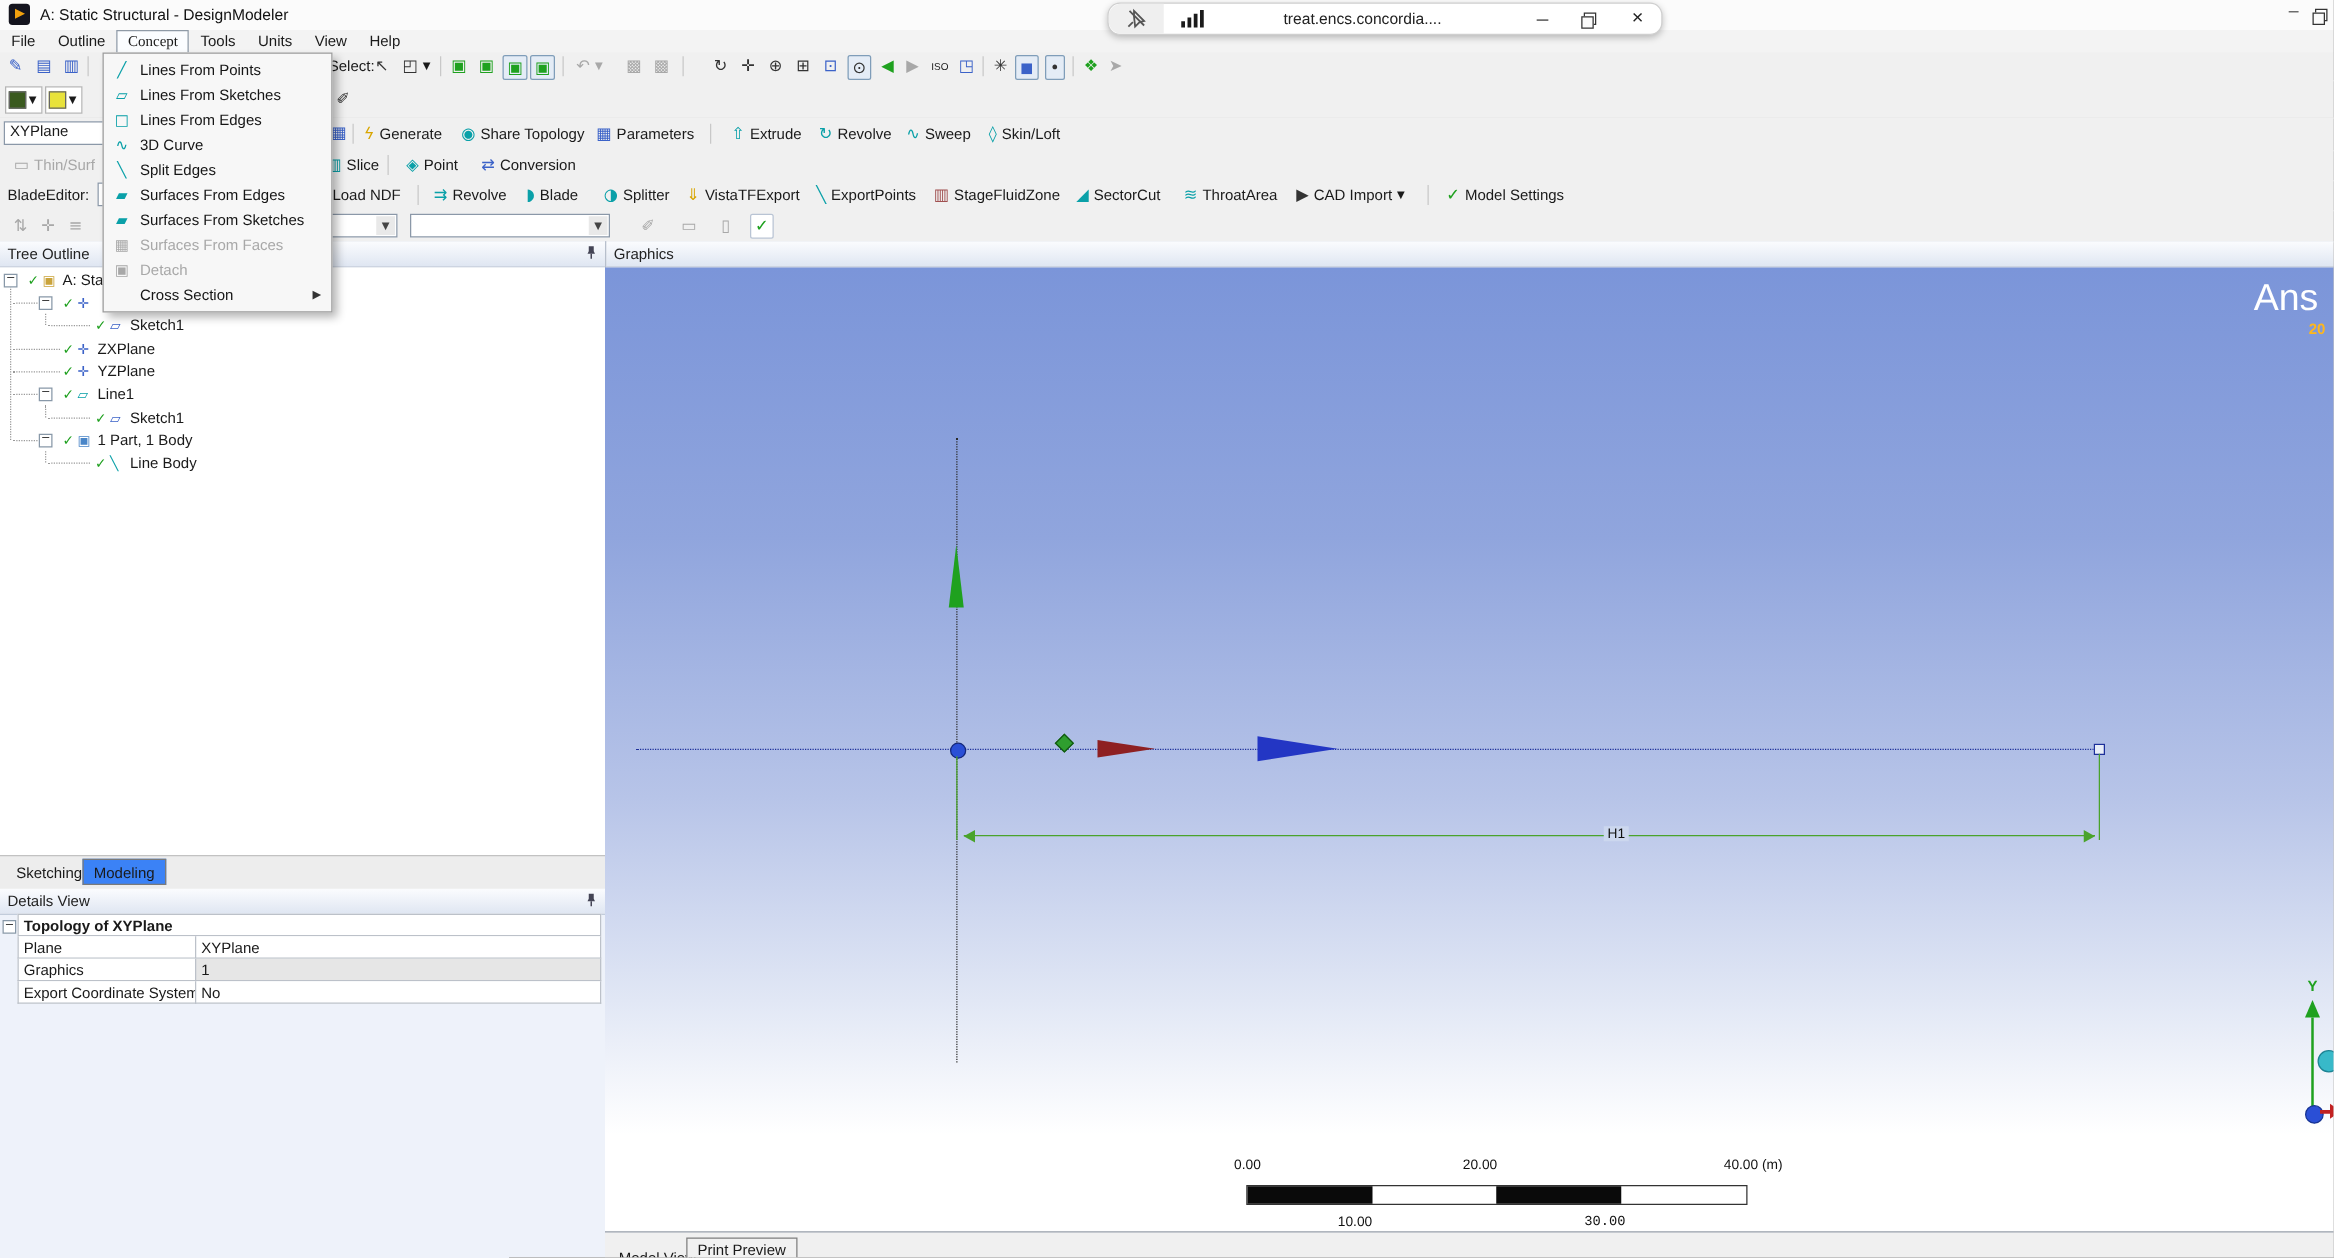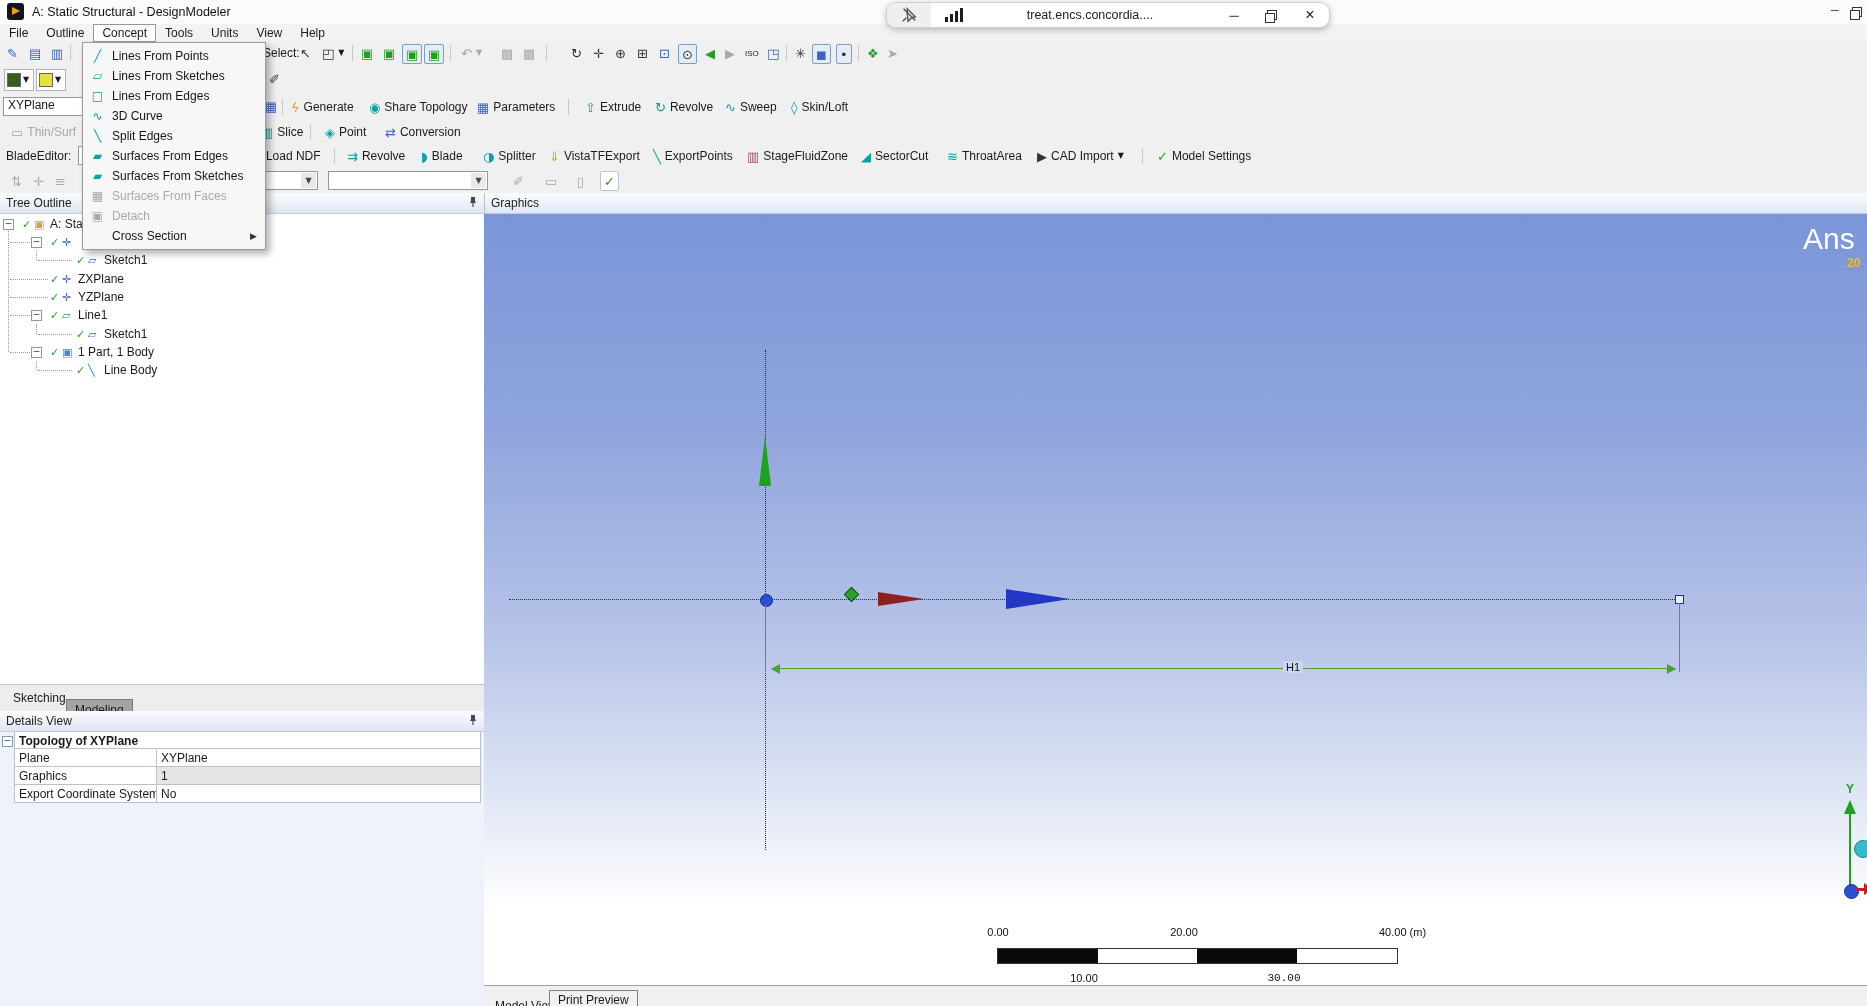--- a/index.html
+++ b/index.html
@@ -22,21 +22,21 @@
   .conn-left{width:44px;height:100%;background:#efefef;border-radius:10px 0 0 10px;display:flex;align-items:center;justify-content:center;}
   .sig{margin-left:14px;display:flex;align-items:flex-end;height:14px;}
   .sig span{display:inline-block;width:3px;margin-right:2px;background:#1b1b1b;}
   .sig span:nth-child(1){height:5px;} .sig span:nth-child(2){height:8px;}
   .sig span:nth-child(3){height:11px;} .sig span:nth-child(4){height:14px;}
   .conn-host{flex:1;text-align:center;font-size:12.5px;color:#222;}
   .conn-btn{width:38px;text-align:center;font-size:13px;color:#222;}
   
   .menubar{left:0;top:24px;width:100%;height:18px;background:#f3f3f3;display:flex;align-items:center;}
   .mi{padding:2px 9px;font-size:12px;}
-  .mi.active{border:1px solid #8f9aa6;background:#fbfdff;padding:1px 8px;}
+  .mi.active{border:1px solid #8f9aa6;background:#fbfdff;padding:1px 8px;font-family:Liberation Serif, serif;}
   
   .row{position:absolute;left:0;width:100%;background:#f0f0f0;border-bottom:1px solid #dcdcdc;}
   .tbtn{position:absolute;top:2px;height:18px;display:flex;align-items:center;gap:4px;padding:0 3px;white-space:nowrap;}
   .ic{font-family:"DejaVu Sans",sans-serif;font-size:13px;line-height:1;} .ic.xs{font-size:8px;}
   .teal{color:#0aa0a8;} .gray{color:#a8a8a8;} .blue{color:#3b62c8;} .yel{color:#d8a500;}
   .grn{color:#1fa11f;} .mar{color:#a05050;} .blk{color:#333;}
   .pressed{border:1px solid #7f9db9;background:#e4ecf6;border-radius:2px;}
   .sep{position:absolute;top:3px;width:1px;height:16px;background:#c8c8c8;}
   .combo{position:absolute;background:#fff;border:1px solid #8b98a8;height:19px;box-sizing:border-box;}
   .combo .arr{position:absolute;right:1px;top:1px;bottom:1px;width:15px;background:#e9e9e9;
@@ -435,21 +435,21 @@
     <span class="tlabel" style="left:78px;top:2px;">1 Part, 1 Body</span>
   </div>
   <div class="trow" style="left:0;top:361px;width:484px;">
     <span class="chk" style="left:76px;top:3px;">✓</span>
     <span class="ticon" style="left:88px;top:3px;color:#0aa0a8;">╲</span>
     <span class="tlabel" style="left:104px;top:2px;">Line Body</span>
   </div>
 
   <div class="ab" style="left:0;top:684px;width:484px;height:27px;background:#ededed;border-top:1px solid #c2c2c2;"></div>
   <span class="tabbtn" style="left:5px;top:688px;">Sketching</span>
-  <span class="tabbtn" style="left:66px;top:687px;border:1px solid #7a7a7a;background:#a3a3a3;margin-top:12px;">Modeling</span>
+  <span class="tabbtn" style="left:66px;top:687px;border:1px solid #7a7a7a;background:#3b82f6;">Modeling</span>
 
   <div class="ab phead" style="left:0;top:711px;width:484px;">
     <span>Details View</span>
     <span class="pin">
       <svg width="10" height="12" viewBox="0 0 10 12">
         <path d="M3 1h4v4l1 2H2l1-2z" fill="#445"></path>
           <line x1="5" y1="7" x2="5" y2="11" stroke="#445" stroke-width="1.2"></line>
       </svg>
     </span>
   </div>

